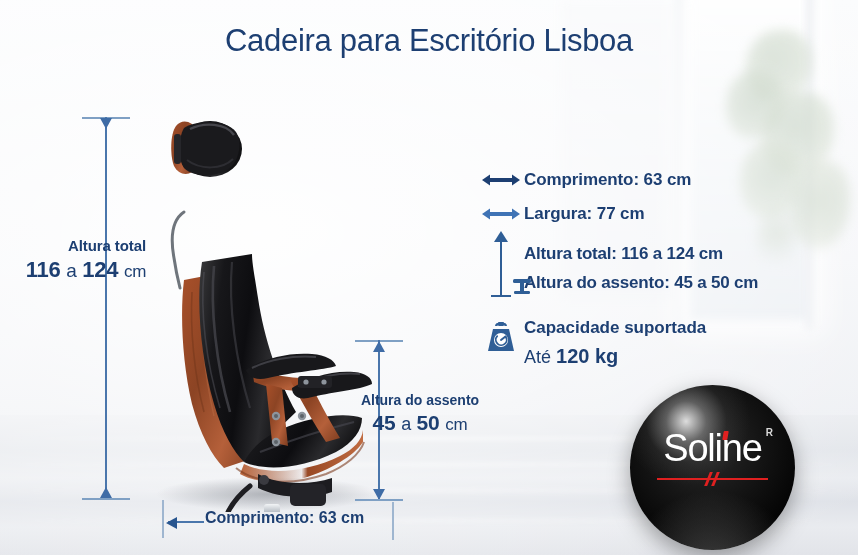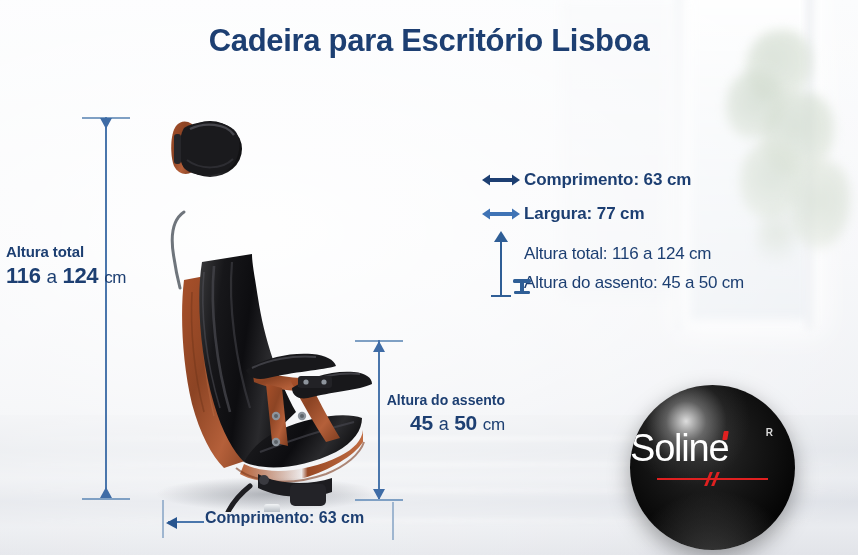--- a/index.html
+++ b/index.html
@@ -28,83 +28,83 @@
   .bg-floor{position:absolute;left:0;top:415px;width:858px;height:140px;
     background:linear-gradient(180deg,#e9ebef 0%,#e2e5ea 25%,#eaecf0 45%,#dfe2e8 62%,#e9ebef 80%,#e2e4e9 100%);}
   .bg-floor-streak{position:absolute;height:3px;left:0;width:858px;
     background:linear-gradient(90deg,rgba(255,255,255,0),rgba(255,255,255,.75),rgba(255,255,255,0));
     filter:blur(2px);}
   .bg-vignette{position:absolute;inset:0;
     background:radial-gradient(120% 95% at 30% 42%,rgba(255,255,255,.92) 0%,rgba(255,255,255,.45) 45%,rgba(228,231,237,0) 78%);}
 
   
   .title{position:absolute;left:0;right:0;top:23px;text-align:center;
-    font-size:31px;font-weight:bold;color:#1d3f72;letter-spacing:-.3px;}
+    font-size:31px;font-weight:normal;color:#1d3f72;letter-spacing:-.3px;}
   .subtitle{position:absolute;left:0;right:0;top:69px;text-align:center;
     font-size:21px;color:#6d7784;letter-spacing:.1px;}
 
   
   .chair{position:absolute;left:140px;top:112px;width:250px;height:400px;}
   .chair svg{display:block;}
 
   
   .dimline{position:absolute;background:#4a76ac;}
   .vline{width:2px;}
   .hline{height:2px;}
   .cap{position:absolute;background:#7fa0c4;height:2px;}
   .capv{position:absolute;background:#9fb6d0;width:2px;}
   .arrow{position:absolute;width:0;height:0;}
   .arr-down{border-left:6px solid transparent;border-right:6px solid transparent;border-top:11px solid #3f6ca6;}
   .arr-up{border-left:6px solid transparent;border-right:6px solid transparent;border-bottom:11px solid #3f6ca6;}
   .arr-left{border-top:6px solid transparent;border-bottom:6px solid transparent;border-right:11px solid #28558f;}
 
   
-  .lbl-total{position:absolute;left:6px;top:243px;width:140px;text-align:left;color:#1d3f72;}
+  .lbl-total{position:absolute;left:6px;top:237px;width:140px;text-align:right;color:#1d3f72;}
   .lbl-total .l1{font-size:15px;font-weight:bold;letter-spacing:-.1px;}
   .lbl-total .l2{font-size:22px;font-weight:bold;margin-top:3px;letter-spacing:-.3px;}
   .lbl-total .l2 .lite{font-weight:normal;font-size:19px;}
   .lbl-total .l2 .unit{font-weight:normal;font-size:17px;}
 
   
-  .lbl-seat{position:absolute;left:355px;top:392px;width:150px;text-align:right;color:#1d3f72;}
+  .lbl-seat{position:absolute;left:345px;top:392px;width:150px;text-align:center;color:#1d3f72;}
   .lbl-seat .l1{font-size:14px;font-weight:bold;}
   .lbl-seat .l2{font-size:21px;font-weight:bold;margin-top:3px;letter-spacing:-.2px;}
   .lbl-seat .l2 .lite{font-weight:normal;font-size:18px;}
   .lbl-seat .l2 .unit{font-weight:normal;font-size:17px;}
 
   
   .lbl-len{position:absolute;left:205px;top:509px;font-size:16px;font-weight:bold;color:#1d3f72;}
 
   
   .specs{position:absolute;left:478px;top:163px;width:370px;}
   .spec{display:flex;align-items:center;height:34px;}
   .spec .ico{width:46px;flex:0 0 46px;display:flex;align-items:center;justify-content:center;}
   .spec .txt{font-size:17px;font-weight:bold;color:#1d3f72;white-space:nowrap;letter-spacing:-.1px;}
   .group-height{position:relative;margin-top:8px;}
   .gh-rule{position:absolute;left:22px;top:2px;width:2px;height:56px;background:#2f5e96;}
   .gh-caps{position:absolute;left:13px;top:56px;width:20px;height:2px;background:#2f5e96;}
   .gh-arrow{position:absolute;left:16px;top:-8px;width:0;height:0;
     border-left:7px solid transparent;border-right:7px solid transparent;border-bottom:11px solid #2f5e96;}
   .gh-row{display:flex;align-items:center;height:29px;padding-left:46px;}
-  .gh-row .txt{font-size:17px;font-weight:normal;color:#1d3f72;white-space:nowrap;letter-spacing:-.2px;}
+  .gh-row .txt{font-size:17px;font-weight:bold;color:#1d3f72;white-space:nowrap;letter-spacing:-.2px;}
   .stool{position:absolute;left:33px;top:38px;}
   .cap-block{position:absolute;left:478px;top:318px;width:380px;display:flex;align-items:flex-start;}
   .cap-block .ico{width:46px;flex:0 0 46px;display:flex;justify-content:center;padding-top:2px;}
   .cap-l1{font-size:17px;font-weight:bold;color:#1d3f72;}
   .cap-l2{font-size:18px;color:#1d3f72;margin-top:7px;}
   .cap-l2 b{font-size:20px;}
 
   
   .logo{position:absolute;left:630px;top:385px;width:165px;height:165px;border-radius:50%;
     background:
       radial-gradient(circle at 34% 22%, rgba(255,255,255,.85) 0%, rgba(255,255,255,.30) 12%, rgba(120,120,120,.12) 24%, rgba(0,0,0,0) 38%),
       radial-gradient(circle at 50% 118%, rgba(130,130,130,.55) 0%, rgba(0,0,0,0) 42%),
       radial-gradient(circle at 45% 38%, #2b2b2b 0%, #141414 42%, #050505 72%, #000 100%);
     box-shadow:0 8px 22px rgba(0,0,0,.35);overflow:hidden;}
-  .logo-word{position:absolute;left:0;right:0;top:44px;
+  .logo-word{position:absolute;left:0;right:0;top:44px;text-align:center;
     font-size:38px;color:#ffffff;letter-spacing:-1.2px;line-height:1;}
   .logo-reg{position:absolute;right:22px;top:42px;color:#d9d9d9;font-size:10px;font-weight:bold;}
   .logo-idot{position:absolute;left:93px;top:46px;width:5px;height:9px;background:#e02020;
     transform:skewX(-10deg);border-radius:1px;}
   .logo-rule{position:absolute;left:27px;right:27px;top:93px;height:2px;background:#e02020;}
   .logo-slash{position:absolute;left:77px;top:87px;width:3px;height:14px;background:#e02020;transform:skewX(-22deg);}
   .logo-slash2{position:absolute;left:84px;top:87px;width:3px;height:14px;background:#e02020;transform:skewX(-22deg);}
   .logo-tag{position:absolute;left:0;right:0;top:100px;text-align:center;
     font-size:13px;color:#e8e8e8;letter-spacing:.2px;}
 </style>
@@ -337,20 +337,38 @@
 
       <div class="gh-row">
         <div class="txt">Altura total: 116 a 124 cm</div>
       </div>
       <div class="gh-row">
         <div class="txt">Altura do assento: 45 a 50 cm</div>
       </div>
     </div>
   </div>
 
+  <div class="cap-block">
+    <div class="ico">
+      <svg width="34" height="34" viewBox="0 0 34 34">
+        <rect x="14" y="2" width="6" height="4" rx="1" fill="#2f5e96"></rect>
+        <path d="M11,6 C11,3.5 13,2.5 17,2.5 C21,2.5 23,3.5 23,6 L20.5,6 C20.5,4.8 19.2,4.4 17,4.4 C14.8,4.4 13.5,4.8 13.5,6 Z" fill="#2f5e96"></path>
+        <path d="M9,9 L25,9 L30,31 L4,31 Z" fill="#2f5e96"></path>
+        <circle cx="17" cy="20" r="7" fill="#ffffff"></circle>
+        <path d="M17,20 L21.5,16.5" stroke="#2f5e96" stroke-width="2" stroke-linecap="round"></path>
+        <path d="M13.2,16.2 A5.4,5.4 0 1 0 21.6,16.6" stroke="#2f5e96" stroke-width="1.8" fill="none" stroke-linecap="round"></path>
+      </svg>
+    </div>
+    <div>
+      <div class="cap-l1">Capacidade suportada</div>
+      <div class="cap-l2">
+        <span>Até </span><b>120 kg</b>
+      </div>
+    </div>
+  </div>
 
   <div class="logo">
     <div class="logo-word">Soline</div>
     <div class="logo-idot"></div>
     <div class="logo-reg">R</div>
     <div class="logo-rule"></div>
     <div class="logo-slash"></div>
     <div class="logo-slash2"></div>
   </div>
 

